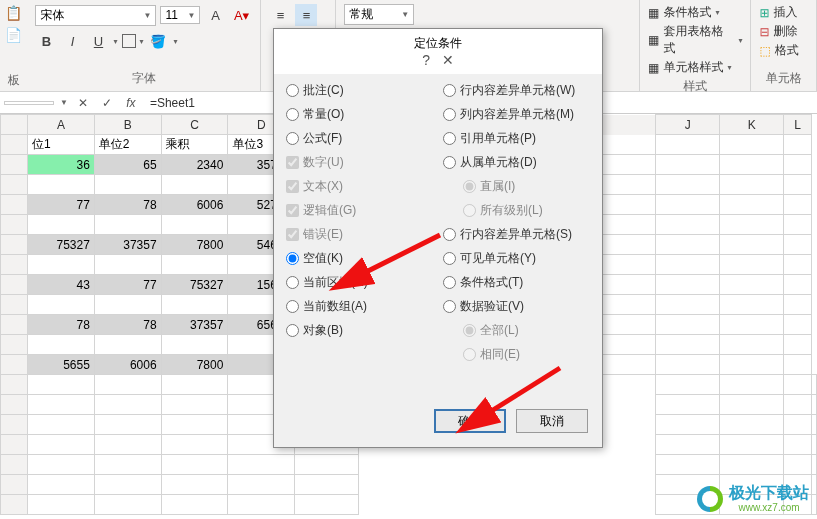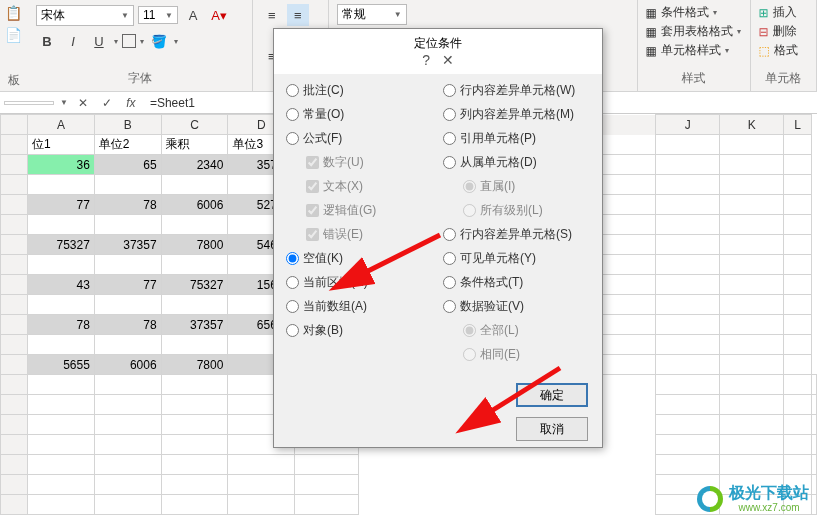--- a/index.html
+++ b/index.html
@@ -7,21 +7,21 @@
 
 
 .ribbon { display: flex; background: #f3f2f1; border-bottom: 1px solid #d4d4d4; height: 92px; }
 .rib-left { width: 30px; display: flex; flex-direction: column; align-items: center; padding-top: 4px; gap: 4px; }
 .rib-icon { width: 18px; height: 18px; display: flex; align-items: center; justify-content: center; font-size: 14px; color: #444; }
 .rib-group { border-right: 1px solid #d4d4d4; padding: 4px 8px; display: flex; flex-direction: column; justify-content: space-between; }
 .rib-group-label { text-align: center; font-size: 12px; color: #666; }
 .font-group { width: 240px; }
 .font-row { display: flex; gap: 4px; align-items: center; margin-bottom: 4px; }
 .font-combo { border: 1px solid #bbb; background: #fff; padding: 1px 4px; font-size: 12px; display: flex; align-items: center; justify-content: space-between; }
-.font-combo.name { width: 98px; font-family: SimSun; }
+.font-combo.name { width: 121px; font-family: SimSun; }
 .font-combo.size { width: 40px; }
 .font-btn { width: 22px; height: 22px; display: flex; align-items: center; justify-content: center; font-size: 13px; color: #444; }
 .font-btn.bold { font-weight: bold; }
 .font-btn.italic { font-style: italic; }
 .font-btn.underline { text-decoration: underline; }
 .align-group { width: 80px; }
 .num-group { width: 90px; }
 .num-combo { border: 1px solid #bbb; background: #fff; padding: 1px 4px; width: 70px; display: flex; justify-content: space-between; align-items: center; }
 .style-group { width: 120px; }
 .style-item { display: flex; align-items: center; gap: 4px; font-size: 12px; color: #333; margin-bottom: 2px; }
@@ -47,24 +47,24 @@
 
 .dialog { position: absolute; left: 273px; top: 28px; width: 330px; height: 420px; background: #f0f0f0; border: 1px solid #888; box-shadow: 2px 2px 8px rgba(0,0,0,0.3); }
 .dlg-title { display: flex; justify-content: space-between; align-items: center; padding: 6px 8px; background: #fff; flex-direction: column; }
 .dlg-title-text { font-size: 12px; }
 .dlg-title-btns { display: flex; gap: 12px; font-size: 14px; color: #555; }
 .dlg-body { padding: 8px 12px; }
 .fieldset-label { font-size: 12px; color: #333; margin-bottom: 8px; padding-left: 2px; }
 .radio-cols { display: flex; gap: 10px; }
 .col { flex: 1; }
 .radio-item { display: flex; align-items: center; gap: 4px; margin-bottom: 7px; font-size: 12px; color: #333; }
-.radio-item.sub { margin-left: 20px; color: #888; }
+.radio-item.sub { color: #888; }
 .radio-item.sub2 { margin-left: 20px; color: #888; }
 .radio-item input[type="radio"], .radio-item input[type="checkbox"] { margin: 0; }
-.dlg-buttons { position: absolute; right: 14px; bottom: 6px; display: flex; gap: 10px; flex-direction: column; }
+.dlg-buttons { position: absolute; right: 14px; bottom: 14px; display: flex; gap: 10px; }
 .dlg-btn { width: 72px; height: 24px; border: 1px solid #999; background: #e9e9e9; font-size: 12px; display: flex; align-items: center; justify-content: center; }
 .dlg-btn.primary { border: 2px solid #3a76b1; }
 
 
 .arrow { position: absolute; pointer-events: none; }
 .arrow svg { overflow: visible; }
 
 
 .watermark { position: absolute; right: 8px; bottom: 6px; display: flex; align-items: center; gap: 6px; font-size: 14px; color: #2aa0c8; }
 .wm-logo { width: 26px; height: 26px; border-radius: 50%; background: conic-gradient(#6fc41a 0 180deg, #2aa0c8 180deg 360deg); position: relative; }

